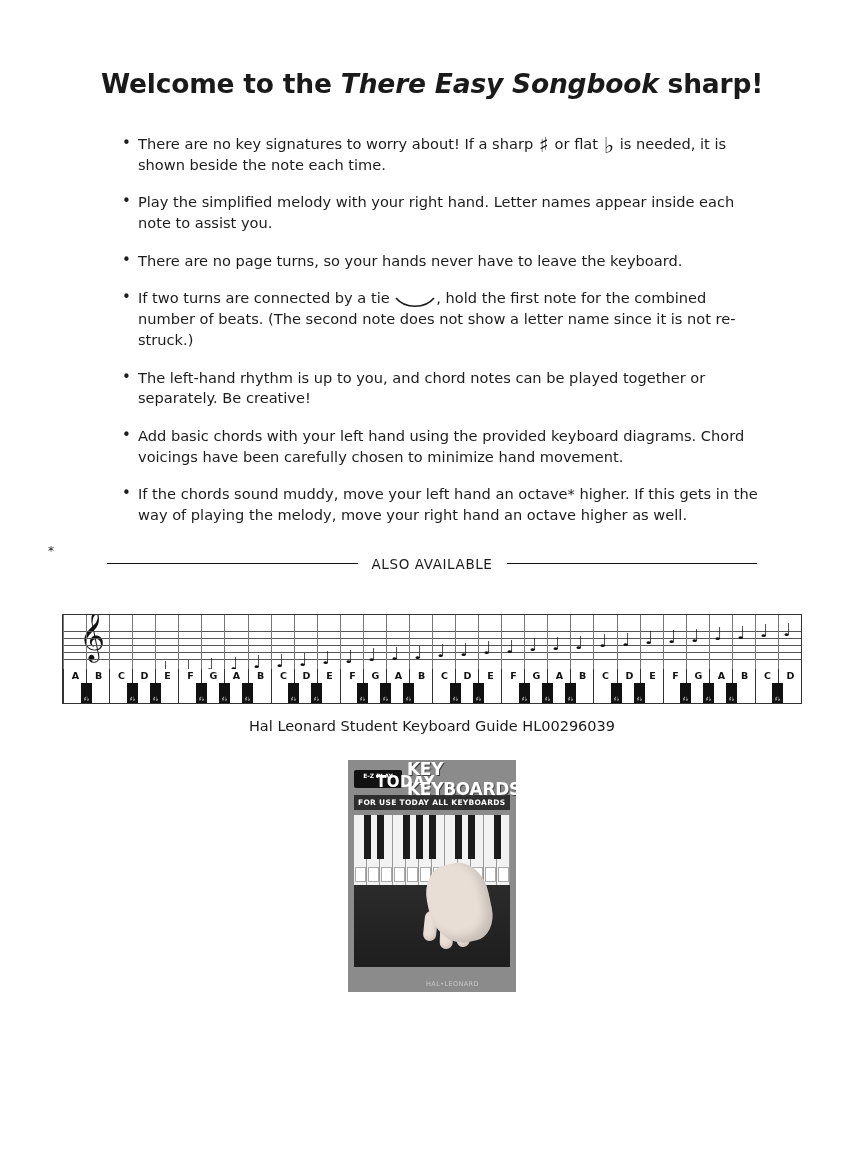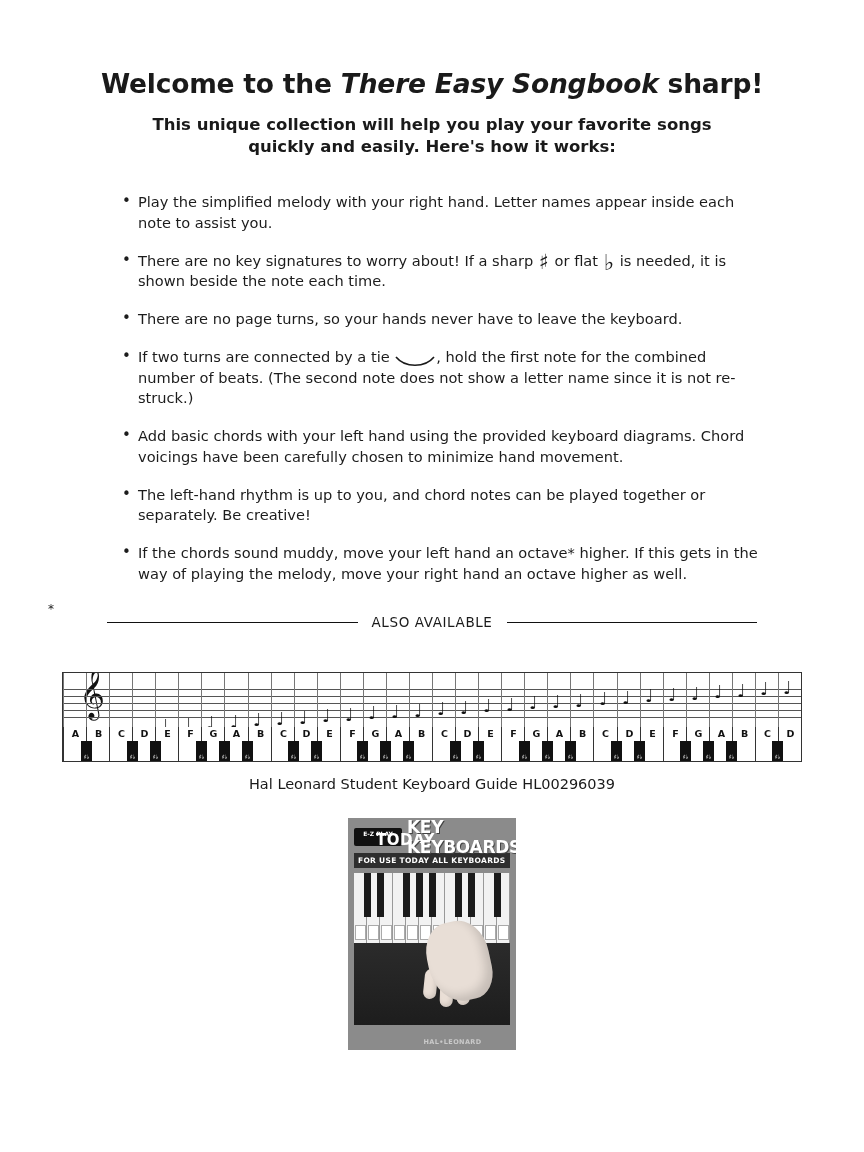--- a/index.html
+++ b/index.html
@@ -332,63 +332,59 @@
     left: 0; right: 0; bottom: 4px;
     text-align: center;
     font-size: 6px;
     color: #e8e8e8;
     letter-spacing: 0.4px;
   }
   .hl-logo {
     display: inline-block;
     color: #c9c9c9;
     font-size: 6.5px;
-    font-weight: bold;
+    font-weight: normal;
     padding-left: 41px;
   }
 </style>
 </head>
 <body>
 
 <div class="page">
 
   <h1 class="title">
     <span>Welcome to the </span><span class="ital">There Easy Songbook</span><span> sharp!</span>
   </h1>
 
-  <div class="subtitle">
-    <div>This unique collection will help you play your favorite songs</div>
-    <div>quickly and easily. Here's how it works:</div>
-  </div>
 
   <ul class="bullets">
     <li>
+      <span>There are no key signatures to worry about! If a sharp </span><span class="glyph">♯</span><span> or flat </span><span class="glyph flat">♭</span><span> is needed, it is shown beside the note each time.</span>
+    </li>
+
+    <li>
       <span>Play the simplified melody with your right hand. Letter names appear inside each note to assist you.</span>
-    </li>
-
-    <li>
-      <span>There are no key signatures to worry about! If a sharp </span><span class="glyph">♯</span><span> or flat </span><span class="glyph flat">♭</span><span> is needed, it is shown beside the note each time.</span>
     </li>
 
     <li>
       <span>There are no page turns, so your hands never have to leave the keyboard.</span>
     </li>
 
     <li>
       <span>If two turns are connected by a tie </span><span class="tie"><svg width="40" height="12" viewBox="0 0 40 12">
             <path d="M1 1 C 10 12, 30 12, 39 1" fill="none" stroke="#1a1a1a" stroke-width="1.6"></path>
           </svg></span><span>, hold the first note for the combined number of beats. (The second note does not show a letter name since it is not re-struck.)</span>
     </li>
 
     <li>
+      <span>The left-hand rhythm is up to you, and chord notes can be played together or separately. Be creative!</span>
+    </li>
+
+    <li>
       <span>Add basic chords with your left hand using the provided keyboard diagrams. Chord voicings have been carefully chosen to minimize hand movement.</span>
-    </li>
-
-    <li>
-      <span>The left-hand rhythm is up to you, and chord notes can be played together or separately. Be creative!</span>
     </li>
 
     <li>
       <span>If the chords sound muddy, move your left hand an octave* higher. If this gets in the way of playing the melody, move your right hand an octave higher as well.</span>
     </li>
   </ul>
 
   <div class="footnote">
     <span class="star">*</span>
   </div>

